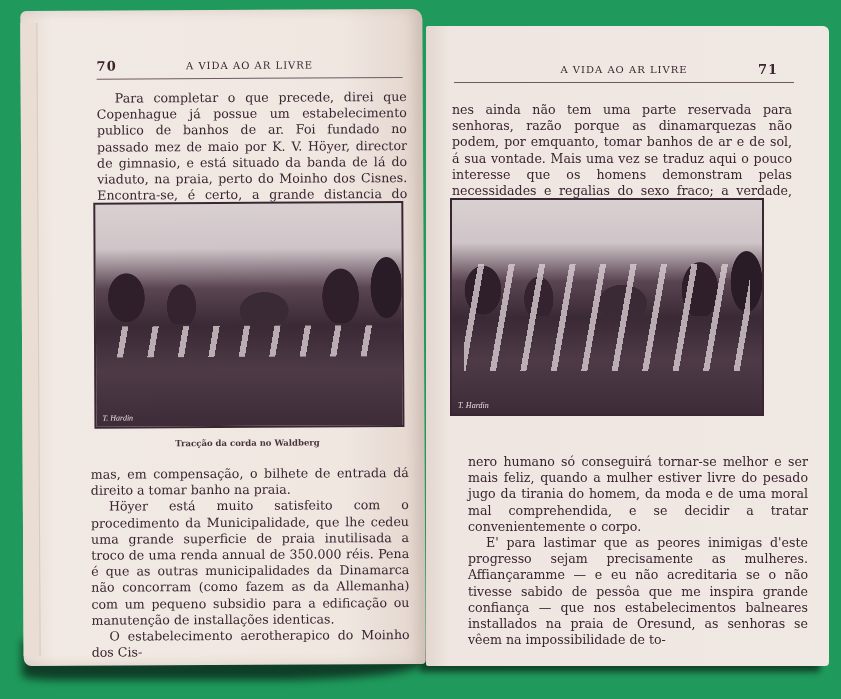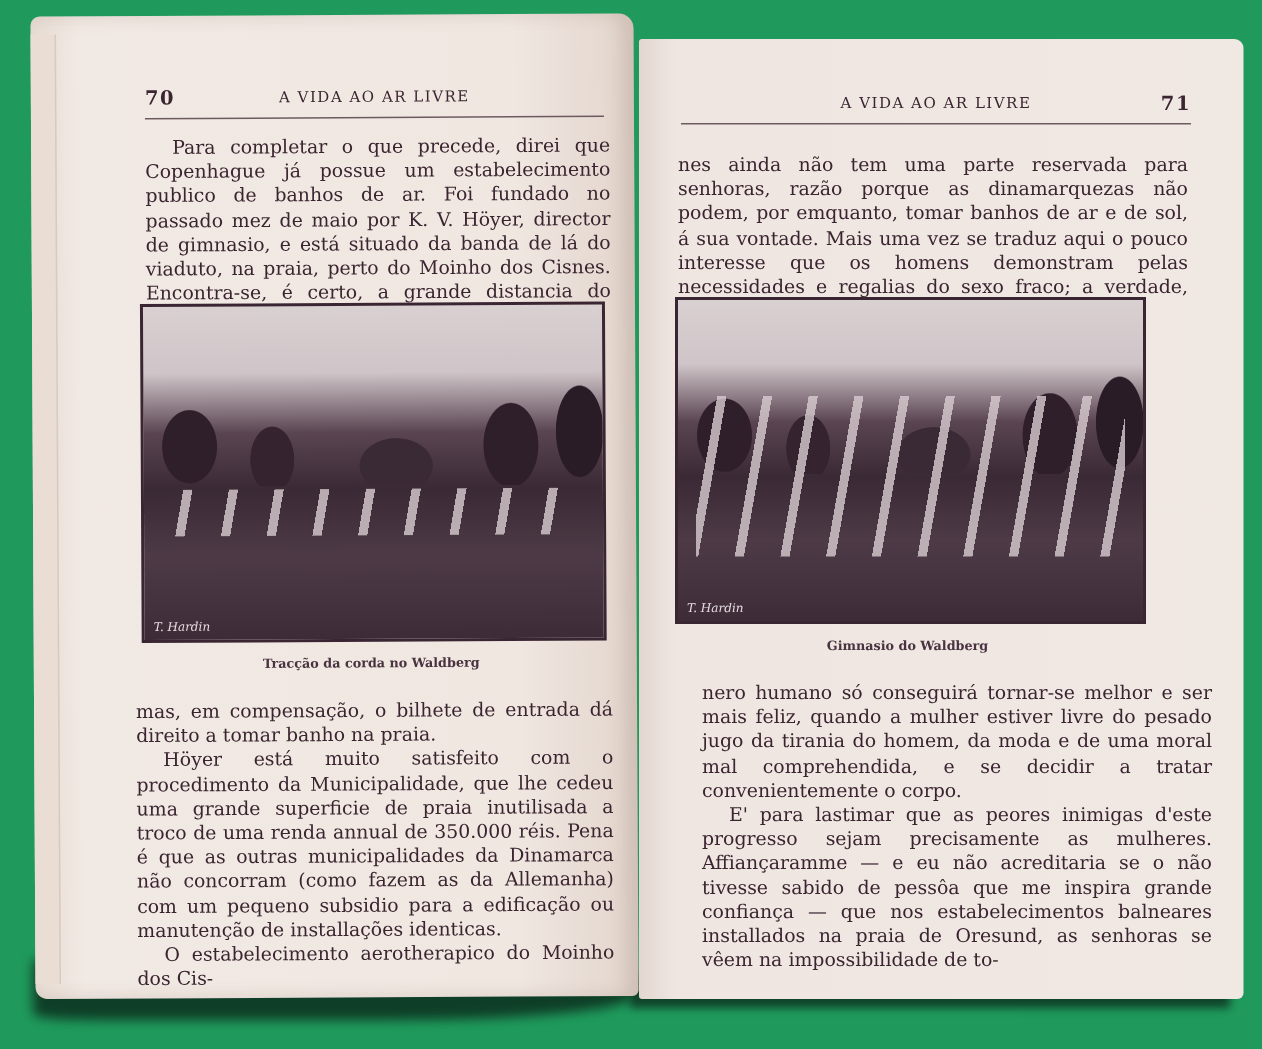--- a/index.html
+++ b/index.html
@@ -59,21 +59,21 @@
       radial-gradient(ellipse 40px 30px at 55% 85%, #3a2a35 60%, transparent 62%),
       radial-gradient(ellipse 30px 46px at 80% 70%, #2e1f2a 60%, transparent 62%),
       radial-gradient(ellipse 26px 50px at 95% 60%, #2a1c27 60%, transparent 62%);
   }
   .photo .figures {
     position: absolute; left: 4%; right: 4%; top: 55%; height: 14%;
     background: repeating-linear-gradient(100deg, transparent 0 14px, #d8ccd0 14px 20px, transparent 20px 30px);
     opacity: .8;
   }
   .photo .sig {
-    position: absolute; left: 6px; bottom: 4px; font-size: 8px; font-style: italic; color: #e8dde2;
+    position: absolute; left: 6px; bottom: 4px; font-size: 8px; font-style: italic; color: #e8dde2; font-family: Liberation Serif, serif;
   }
   .caption {
     position: absolute; font-size: 8.5px; text-align: center; font-weight: bold; color: #4a3340;
   }
 </style>
 </head>
 <body>
 
 <div class="shadow-left"></div>
 <div class="shadow-right"></div>
@@ -96,28 +96,27 @@
   <div class="text" style="left:68px; top:456px; width:318px;">
     <p>mas, em compensação, o bilhete de entrada dá direito a tomar banho na praia.</p>
     <p class="indent">Höyer está muito satisfeito com o procedimento da Municipalidade, que lhe cedeu uma grande superficie de praia inutilisada a troco de uma renda annual de 350.000 réis. Pena é que as outras municipalidades da Dinamarca não concorram (como fazem as da Allemanha) com um pequeno subsidio para a edificação ou manutenção de installações identicas.</p>
     <p class="indent">O estabelecimento aerotherapico do Moinho dos Cis-</p>
   </div>
 </div>
 
 <div class="page right">
   <div class="header" style="left:28px; top:36px; width:340px;">
     <span class="title">A VIDA AO AR LIVRE</span>
-    <span class="pnum" style="right:0;margin-left:48px;">71</span>
+    <span class="pnum" style="right:16px;margin-left:48px;">71</span>
   </div>
   <div class="text" style="left:26px; top:76px; width:340px;">
     <p>nes ainda não tem uma parte reservada para senhoras, razão porque as dinamarquezas não podem, por emquanto, tomar banhos de ar e de sol, á sua vontade. Mais uma vez se traduz aqui o pouco interesse que os homens demonstram pelas necessidades e regalias do sexo fraco; a verdade, porém, é que o ge-</p>
   </div>
   <div class="photo" style="left:24px; top:172px; width:310px; height:214px;">
     <div class="trees"></div>
     <div class="figures" style="top:30%; height:50%;"></div>
     <span class="sig">T. Hardin</span>
   </div>
-  <div class="caption" style="left:24px; top:400px; width:310px;">Gimnasio do Waldberg</div>
   <div class="text" style="left:42px; top:428px; width:340px;">
     <p>nero humano só conseguirá tornar-se melhor e ser mais feliz, quando a mulher estiver livre do pesado jugo da tirania do homem, da moda e de uma moral mal comprehendida, e se decidir a tratar convenientemente o corpo.</p>
     <p class="indent">E' para lastimar que as peores inimigas d'este progresso sejam precisamente as mulheres. Affiançaramme — e eu não acreditaria se o não tivesse sabido de pessôa que me inspira grande confiança — que nos estabelecimentos balneares installados na praia de Oresund, as senhoras se vêem na impossibilidade de to-</p>
   </div>
 </div>
 
 </body></html>

